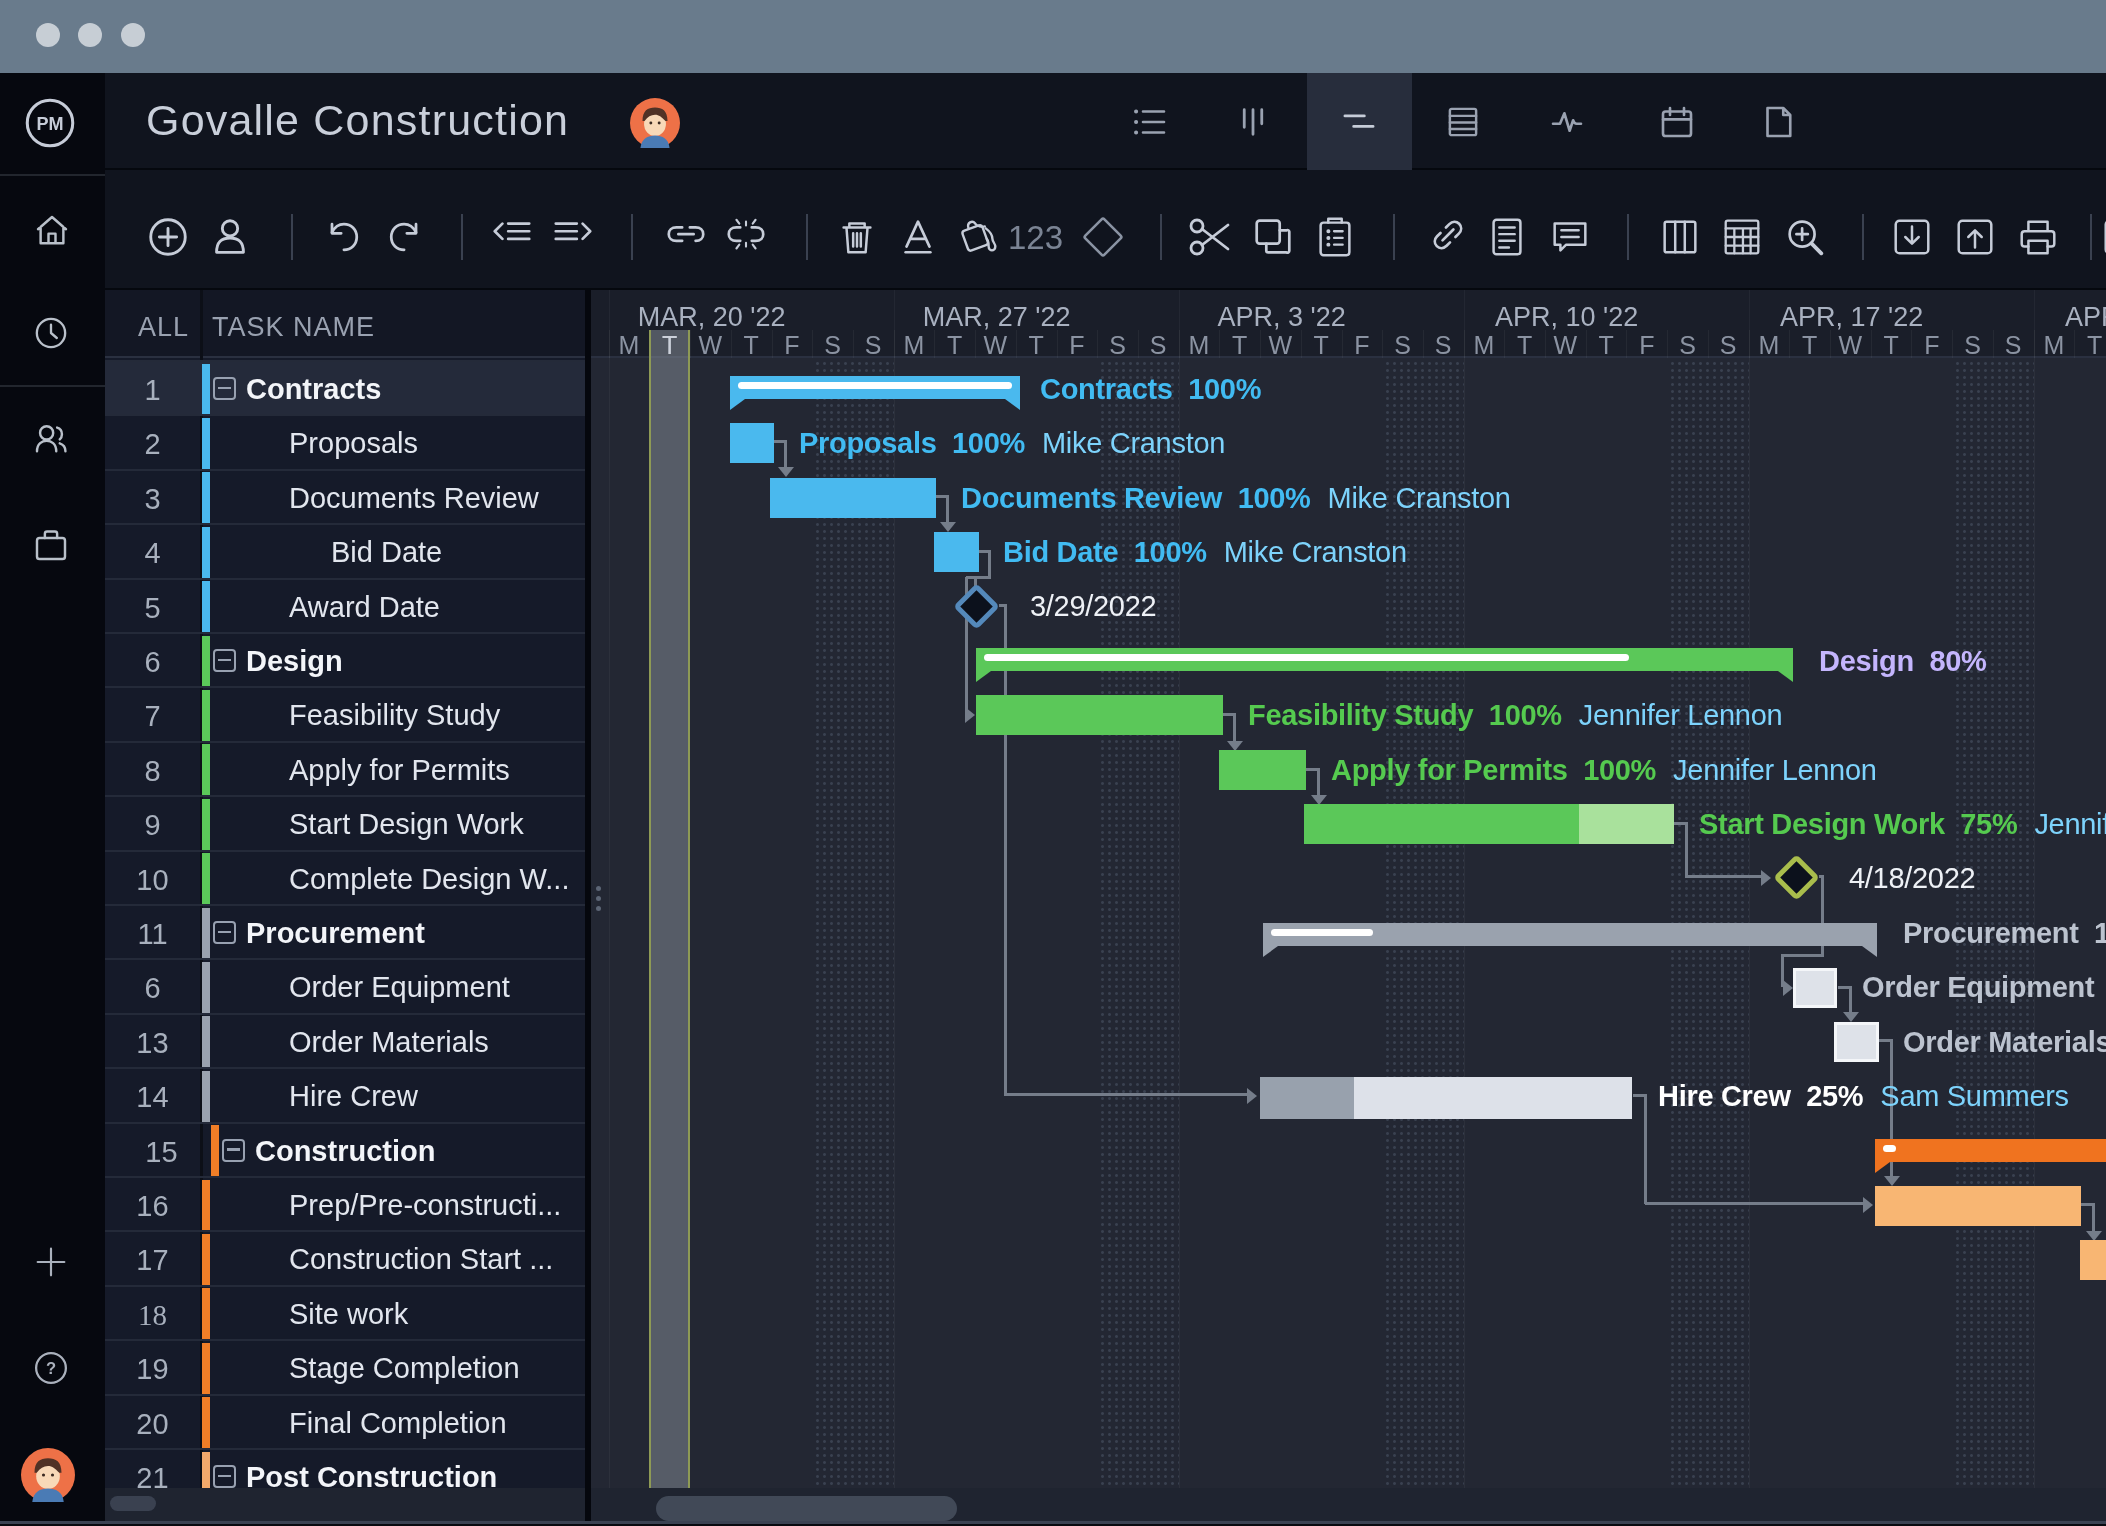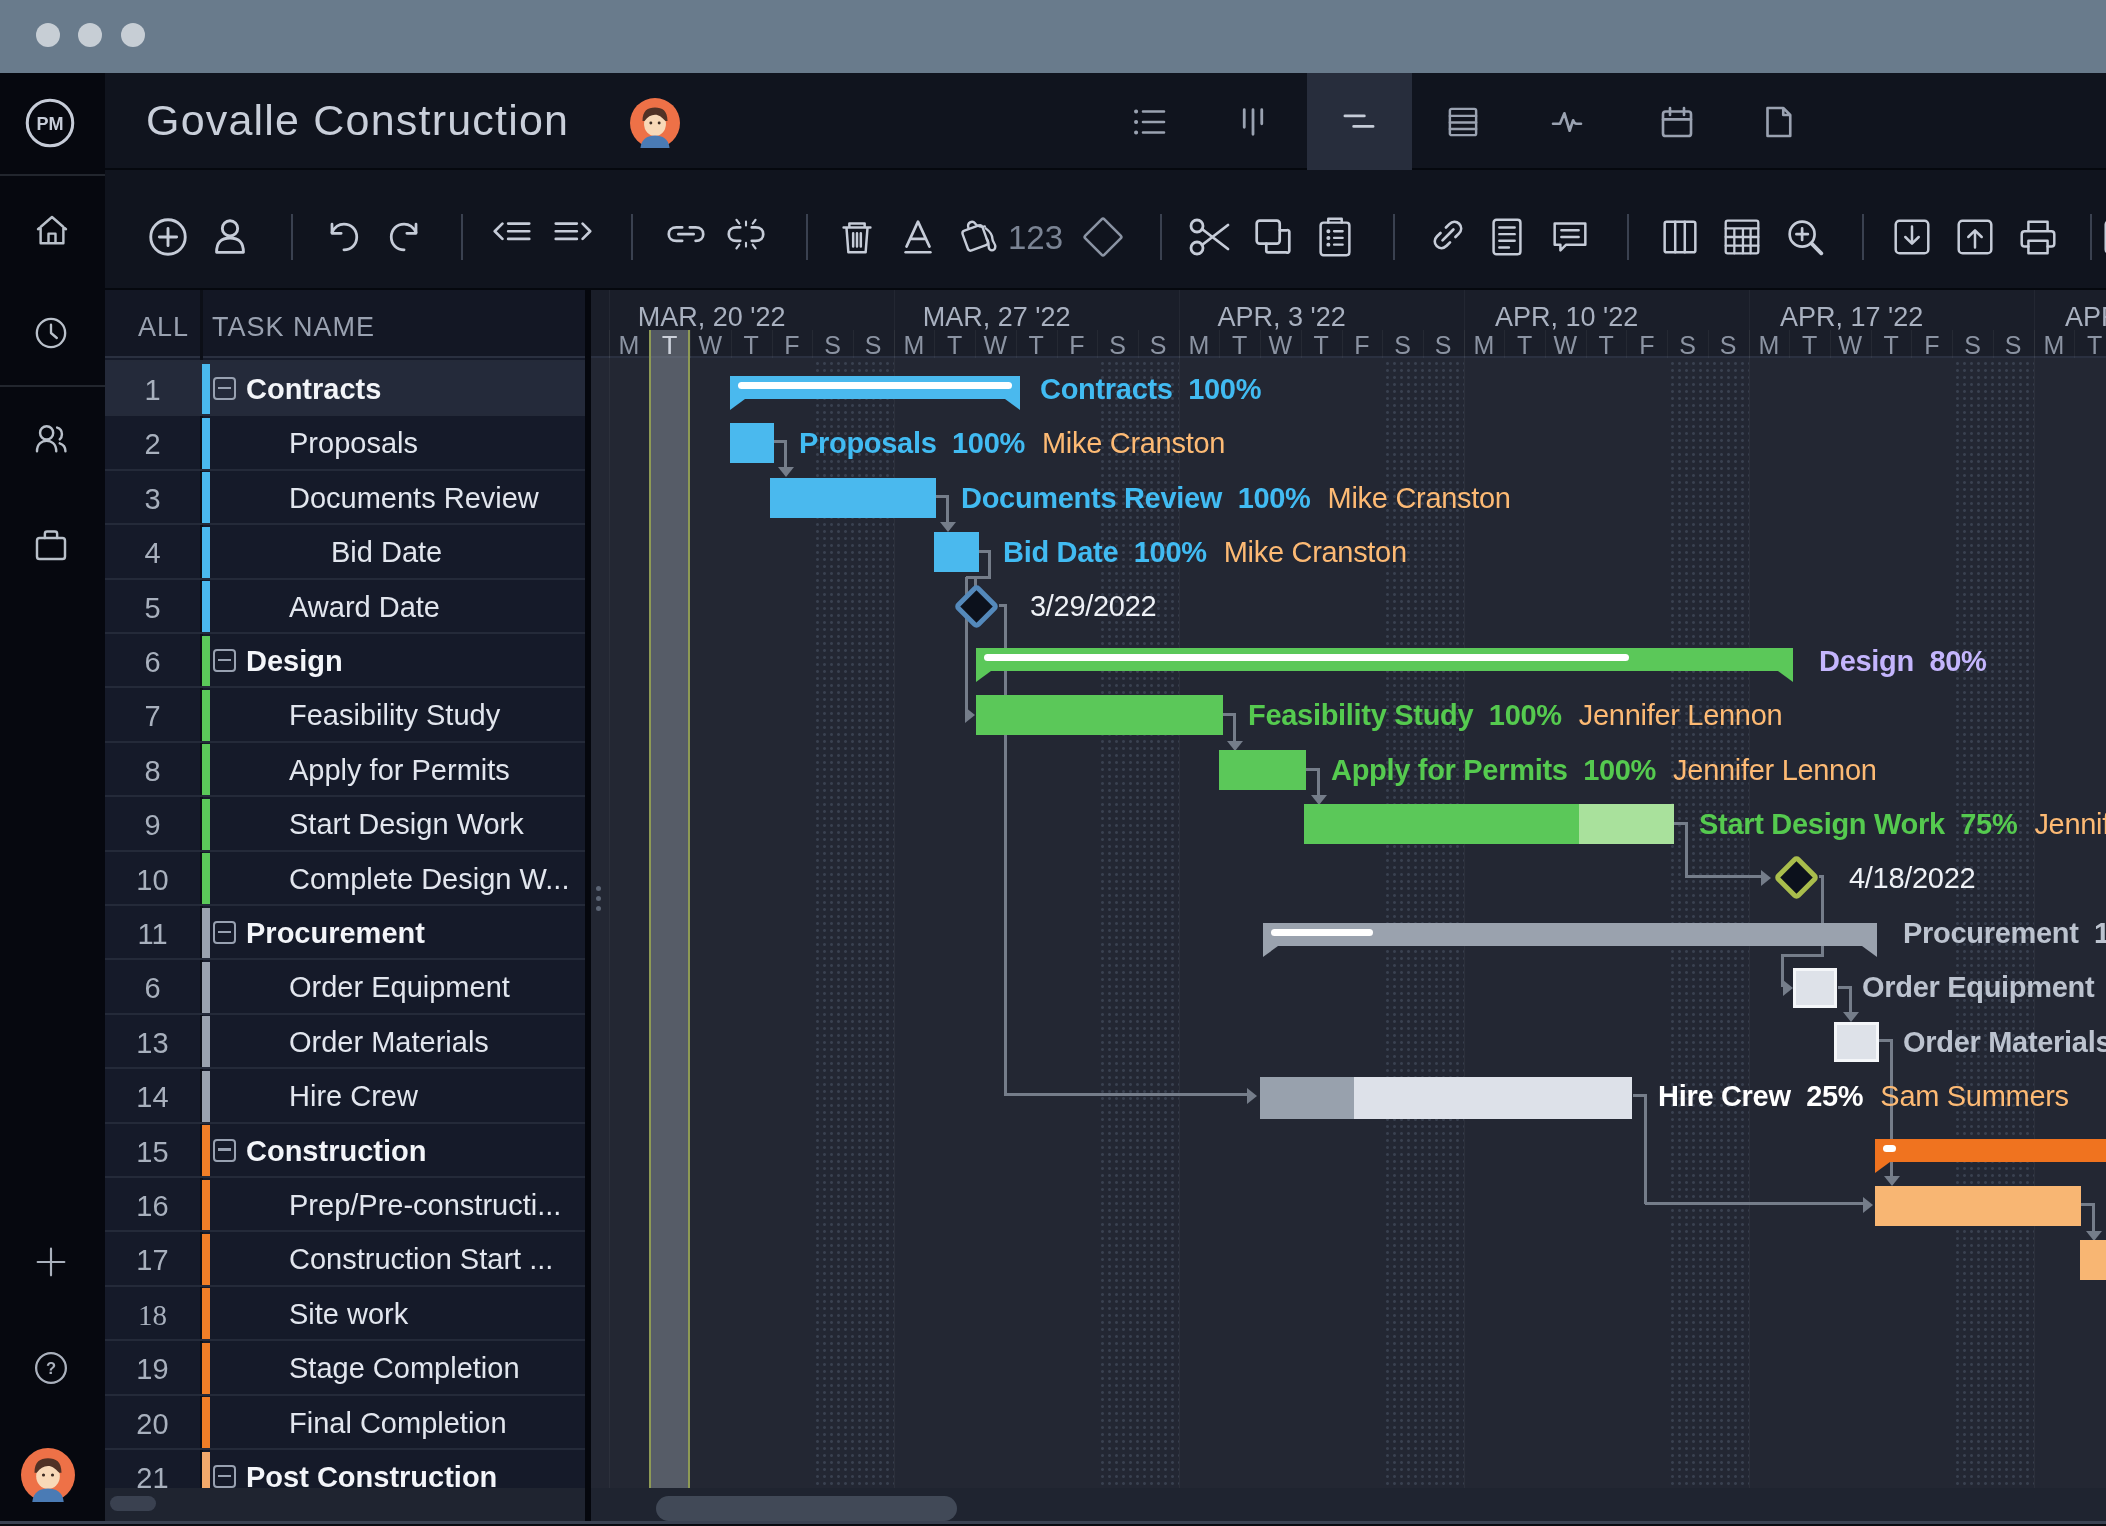--- a/index.html
+++ b/index.html
@@ -4,21 +4,21 @@
 *{margin:0;padding:0;box-sizing:border-box;}
 html,body{width:2106px;height:1526px;overflow:hidden;background:#0a0d15;font-family:"Liberation Sans",sans-serif;}
 .abs{position:absolute;}
 #page{position:relative;width:2106px;height:1526px;}
 .hseg{position:absolute;height:3px;background:#757d8a;}
 .vseg{position:absolute;width:3px;background:#757d8a;}
 .arrD{position:absolute;width:0;height:0;border-left:8px solid transparent;border-right:8px solid transparent;border-top:10px solid #757d8a;}
 .arrR{position:absolute;width:0;height:0;border-top:8px solid transparent;border-bottom:8px solid transparent;border-left:10px solid #757d8a;}
 .glabel{position:absolute;height:36px;line-height:36px;font-size:29px;white-space:nowrap;letter-spacing:-0.3px;}
 .glabel b{font-weight:bold;}
-.glabel .person{color:#fdba74;font-weight:normal;margin-left:17px;}
+.glabel .person{color:#7dd3fc;font-weight:normal;margin-left:17px;}
 .bar{position:absolute;}
 .mile{position:absolute;width:33px;height:33px;transform:rotate(45deg);background:#0c111c;border-radius:5px;}
 .sumcapL{position:absolute;width:0;height:0;border-right:15px solid transparent;}
 .sumcapR{position:absolute;width:0;height:0;border-left:15px solid transparent;}
 .sumstripe{position:absolute;top:6px;height:7px;background:#fff;border-radius:3.5px;}
 .trow{position:absolute;left:0;width:480px;height:54.4px;}
 .tnum{position:absolute;left:0;width:95px;text-align:center;font-size:29px;color:#a8b0bd;}
 .tstrip{position:absolute;left:97px;width:8px;top:1.5px;bottom:1.5px;}
 .tname{position:absolute;font-size:29px;color:#e2e6ee;white-space:nowrap;}
 .tbox{position:absolute;left:108px;width:23px;height:23px;border:2.5px solid #98a1b1;border-radius:4px;}
@@ -307,21 +307,21 @@
 <div class="tstrip" style="background:#9aa2ae;"></div>
 <div class="tname" style="left:184px;top:11px;">Order Materials</div>
 </div>
 <div class="tsep" style="top:722.8px;"></div>
 <div class="trow" style="top:779.1999999999998px;">
 <div class="tnum" style="top:12px;">14</div>
 <div class="tstrip" style="background:#9aa2ae;"></div>
 <div class="tname" style="left:184px;top:11px;">Hire Crew</div>
 </div>
 <div class="tsep" style="top:777.1999999999998px;"></div>
-<div class="trow" style="top:833.5999999999999px;">
+<div class="trow" style="top:833.5999999999999px;margin-left:9px;">
 <div class="tnum" style="top:12px;">15</div>
 <div class="tstrip" style="background:#f07e27;"></div>
 <div class="tbox" style="top:15px;"></div>
 <div class="tname" style="left:141px;top:11px;font-weight:bold;color:#f3f5f9;">Construction</div>
 </div>
 <div class="tsep" style="top:831.5999999999999px;"></div>
 <div class="trow" style="top:888.0px;">
 <div class="tnum" style="top:12px;">16</div>
 <div class="tstrip" style="background:#f07e27;"></div>
 <div class="tname" style="left:184px;top:11px;">Prep/Pre-constructi...</div>

